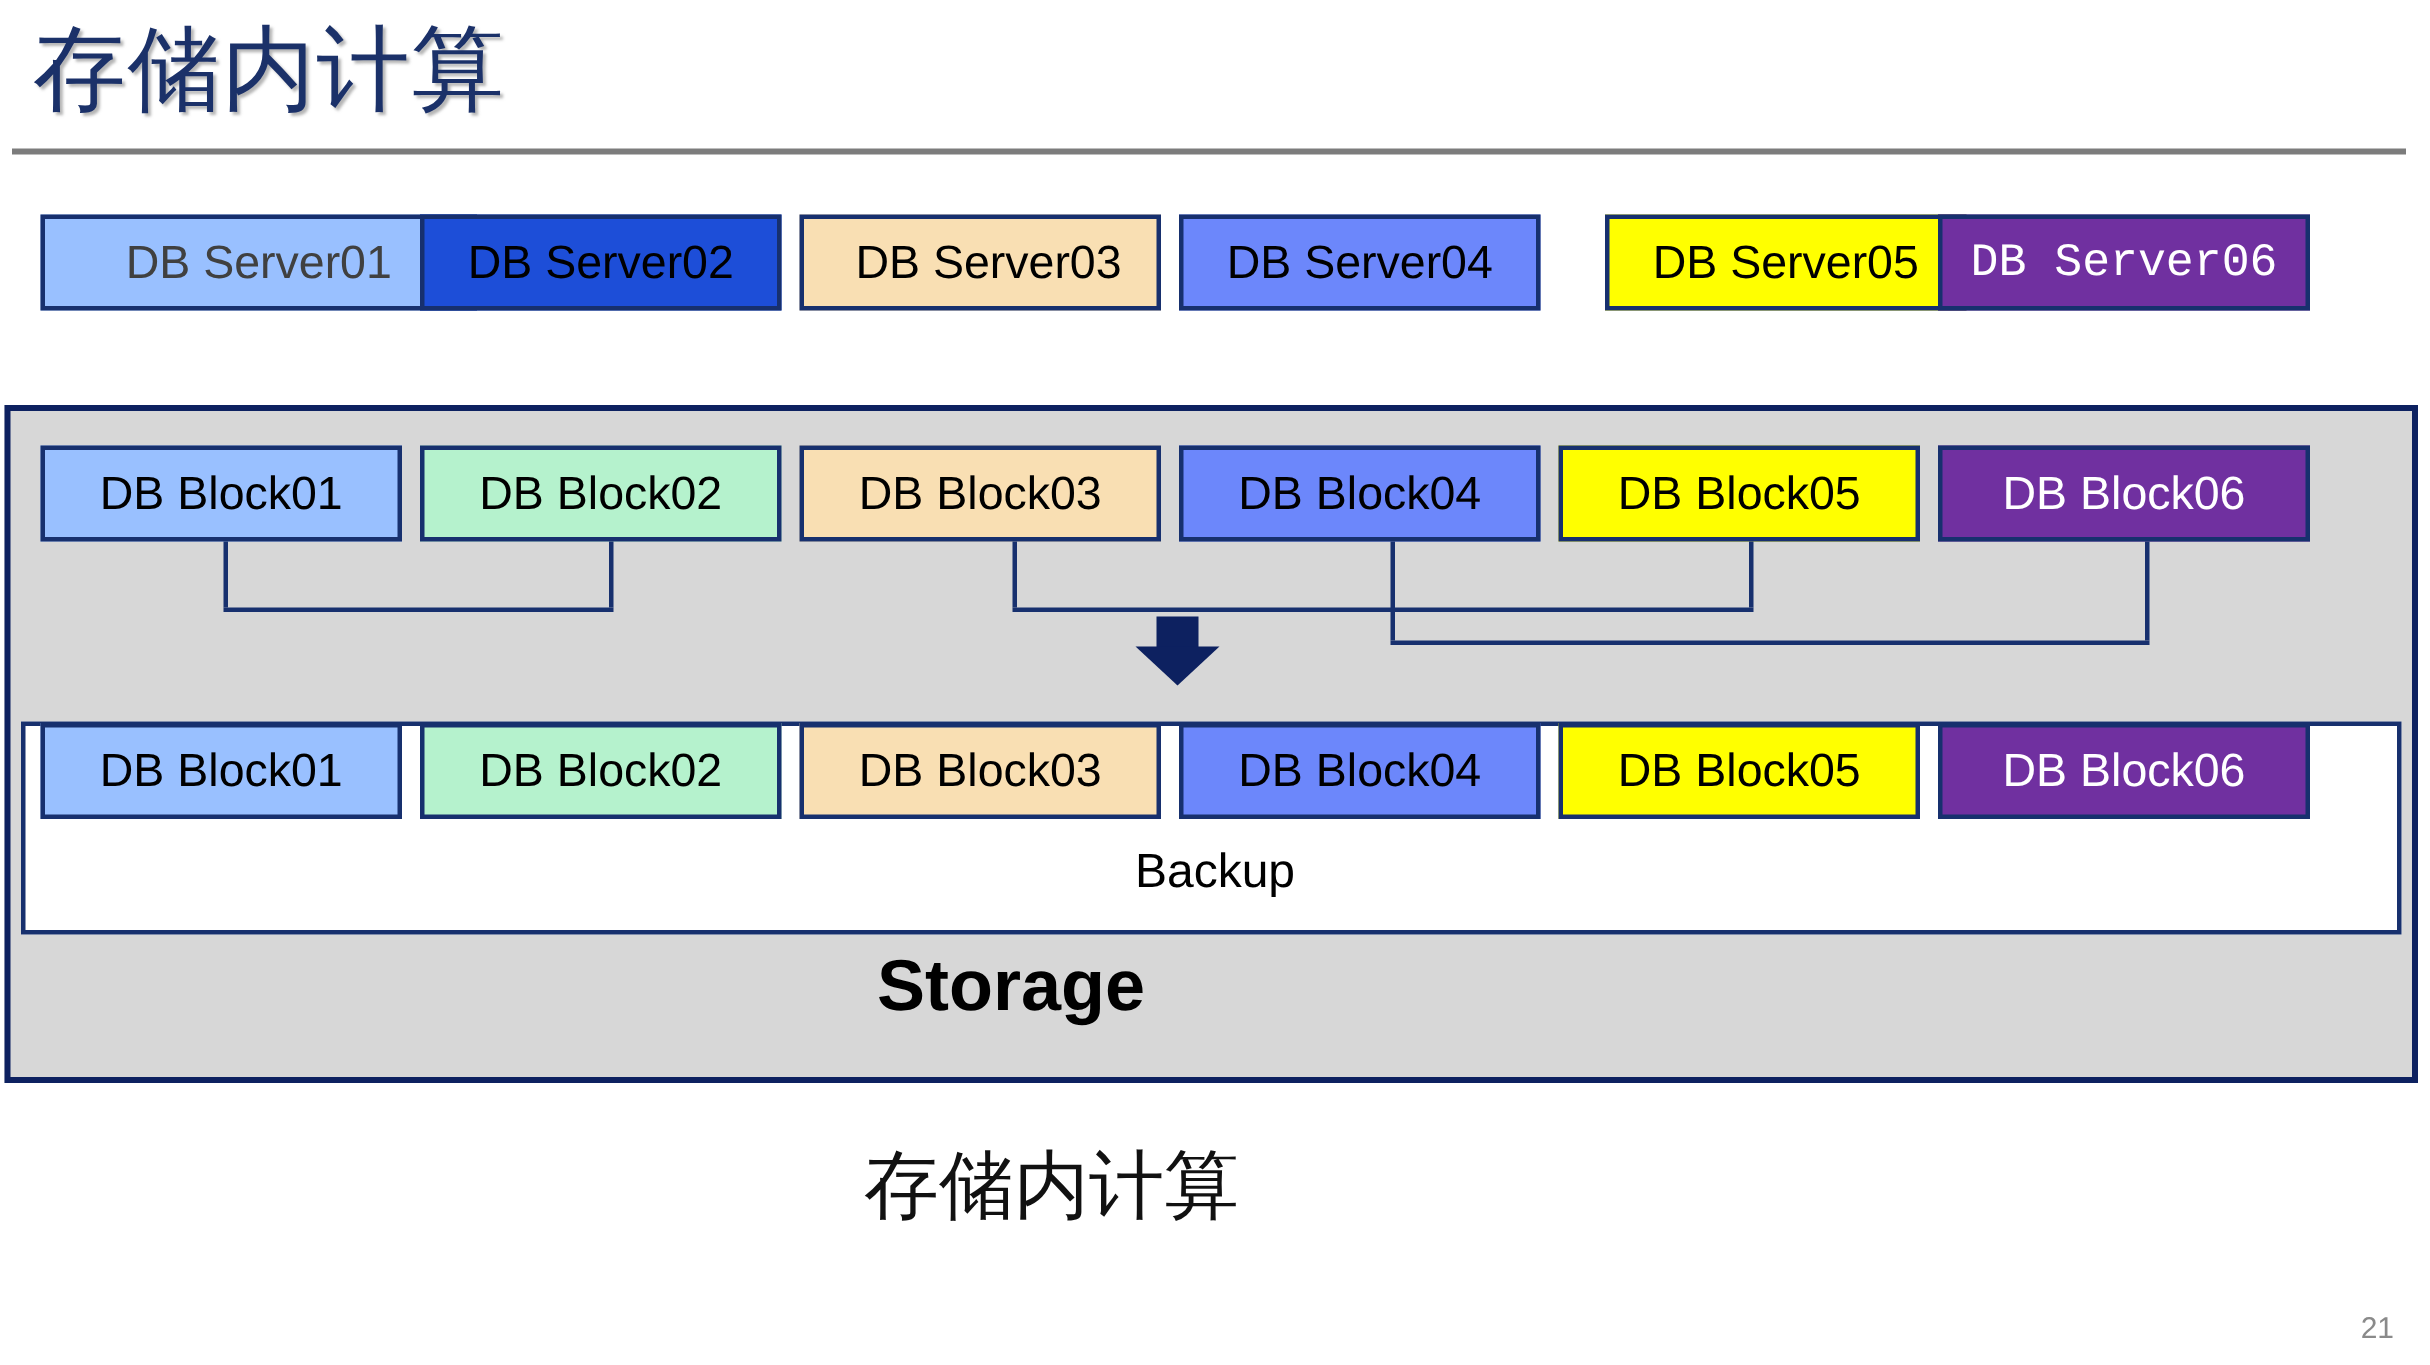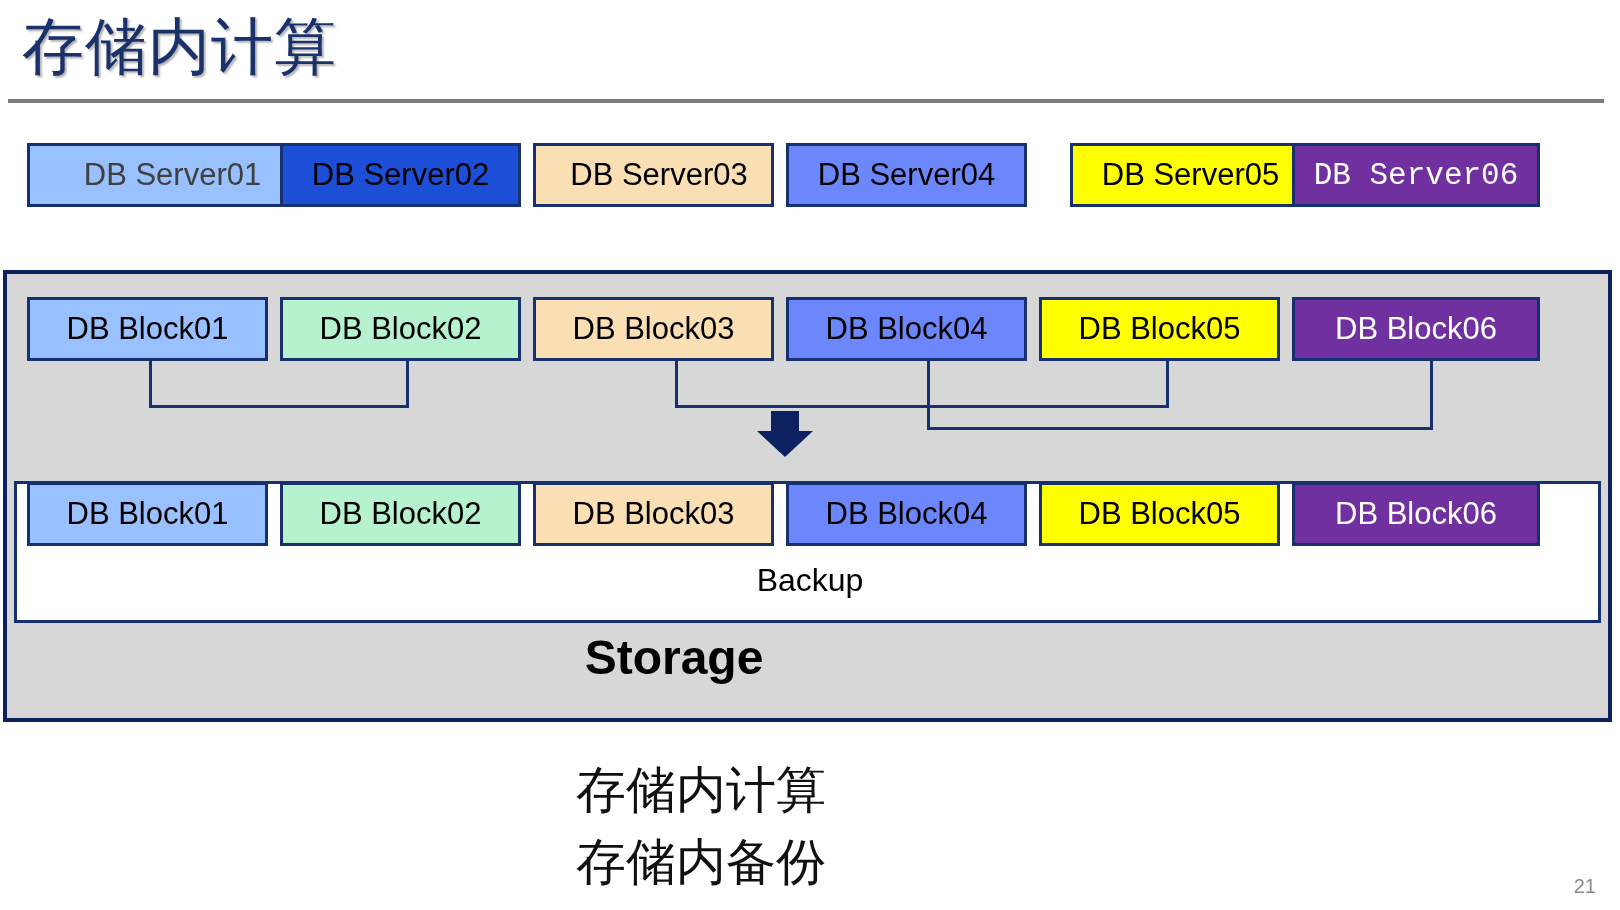--- a/index.html
+++ b/index.html
@@ -213,16 +213,15 @@
     <div class="cbox" style="left: 786px; width: 241px; background: rgb(108, 135, 251); color: rgb(0, 0, 0); border-color: rgb(23, 48, 110);">DB Block04</div>
     <div class="cbox" style="left: 1039px; width: 241px; background: rgb(255, 255, 0); color: rgb(0, 0, 0); border-color: rgb(23, 48, 110);">DB Block05</div>
     <div class="cbox light" style="left: 1292px; width: 248px; background: rgb(112, 48, 160); color: rgb(255, 255, 255); border-color: rgb(23, 48, 110);">DB Block06</div>
   </div>
 <div id="backup-label">Backup</div>
 
 <div id="storage-label">Storage</div>
 
 <div id="caption">
   <div>存储内计算</div>
-  <div>存储内备份</div>
 </div>
 
 <div id="page-number">21</div>
 
 </body></html>

